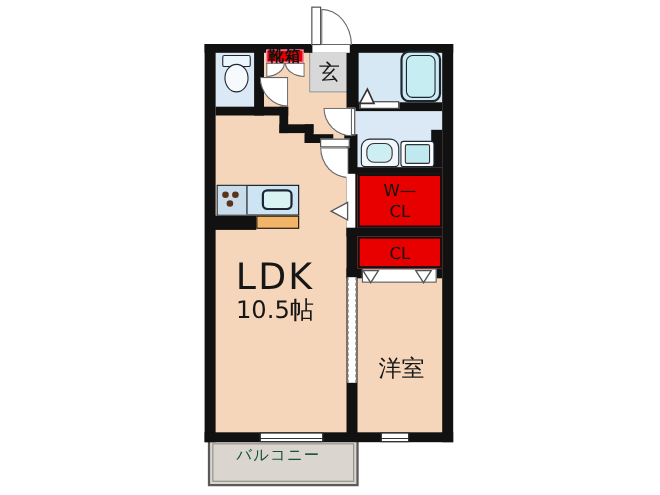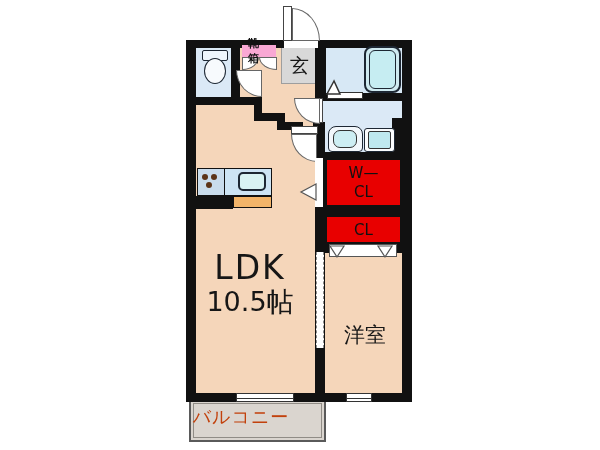--- a/index.html
+++ b/index.html
@@ -38,22 +38,22 @@
   .wall-cl-right{left:396px;top:244px;width:6px;height:9px;}
   .wall-wash-notch{left:392px;top:118px;width:10px;height:34px;}
   .wall-kitchen-stub{left:190px;top:196px;width:43px;height:13px;}
 
   
   .room-toilet{left:196px;top:47px;width:36px;height:50px;background:#dbe9f6;}
   .room-bath{left:323px;top:48px;width:79px;height:45px;background:#d7e8f5;}
   .room-wash{left:323px;top:101px;width:79px;height:51px;background:#dbe9f6;}
   .room-genkan{left:281px;top:47px;width:37px;height:37px;background:#d8d8d8;border:1px solid #9e9e9e;
     display:flex;align-items:center;justify-content:center;font-size:19px;color:#111;}
-  .box-shoe{left:242px;top:45px;width:34px;height:12px;background:#e80000;border:6px solid #f9a8d4;
-    display:flex;align-items:center;justify-content:center;font-size:11px;font-weight:bold;color:#111;letter-spacing:1px;}
+  .box-shoe{left:242px;top:45px;width:34px;height:12px;background:#e80000;border:1px solid #f9a8d4;
+    display:flex;align-items:center;justify-content:center;font-size:14px;font-weight:bold;color:#111;letter-spacing:1px;}
   .box-wcl{left:325px;top:158px;width:77px;height:49px;background:#e80000;border:2px solid #111;
     display:flex;flex-direction:column;align-items:center;justify-content:center;font-size:15px;color:#111;line-height:1.25;}
   .box-cl{left:325px;top:215px;width:77px;height:29px;background:#e80000;border:2px solid #111;
     display:flex;align-items:center;justify-content:center;font-size:15px;color:#111;}
   .balcony{left:189px;top:399px;width:137px;height:43px;background:#dad5cf;border:2px solid #5a5a5a;z-index:2;}
   .balcony-inner{position:absolute;left:2px;top:2px;right:2px;bottom:2px;border:1px solid #908c86;}
   .gap-entry{left:284px;top:40px;width:34px;height:8px;background:#fff;}
   .leaf{background:#fff;border:1.5px solid #444;}
   .leaf-entry{left:283px;top:6px;width:9px;height:35px;}
   .arc{background:#fff;border:1.5px solid #666;}
@@ -84,27 +84,27 @@
   .wm-inner{left:368px;top:131px;width:23px;height:18px;background:#bfe9ef;border:1px solid #333;border-radius:2px;}
   .kitchen{left:197px;top:168px;width:75px;height:28px;border:1.5px solid #111;background:#cde4f4;display:flex;}
   .kitchen-stove{width:26px;height:100%;background:#c9dcec;border-right:1.5px solid #111;position:relative;}
   .burner{position:absolute;width:6px;height:6px;background:#5c3317;border-radius:50%;}
   .burner.b1{left:4px;top:5px;} .burner.b2{left:13px;top:5px;} .burner.b3{left:8px;top:13px;}
   .kitchen-sink{left:238px;top:172px;width:28px;height:19px;background:#d9f3f3;border:2px solid #1d2733;border-radius:5px;}
   .counter-base{left:233px;top:196px;width:39px;height:12px;background:#f2b469;border:1.5px solid #111;}
 
   
   .txt{color:#161616;text-align:center;}
-  .lbl-ldk{left:190px;top:251px;width:120px;}
+  .lbl-ldk{left:190px;top:235px;width:120px;}
   .lbl-ldk .l1{font-size:33px;letter-spacing:2px;line-height:1.05;}
-  .lbl-ldk .l2{font-size:27px;line-height:1.15;}
+  .lbl-ldk .l2{font-size:22px;line-height:1.15;}
   .lbl-yo{left:327px;top:284px;width:76px;margin-top:39px;}
   .lbl-yo .l1{font-size:21px;line-height:1.2;}
   .lbl-yo .l2{font-size:19px;line-height:1.2;}
-  .lbl-balcony{left:181px;top:405px;width:120px;font-size:18px;letter-spacing:1px;color:#c2410c;z-index:6;}
+  .lbl-balcony{left:193px;top:405px;width:120px;font-size:14px;letter-spacing:1px;color:#14532d;z-index:6;}
 </style>
 </head>
 <body>
 
 <div id="canvas">
 
   <div class="abs z-floor floor-main"></div>
 
   <div class="abs z-room room-toilet"></div>
   <div class="abs z-room room-bath"></div>

